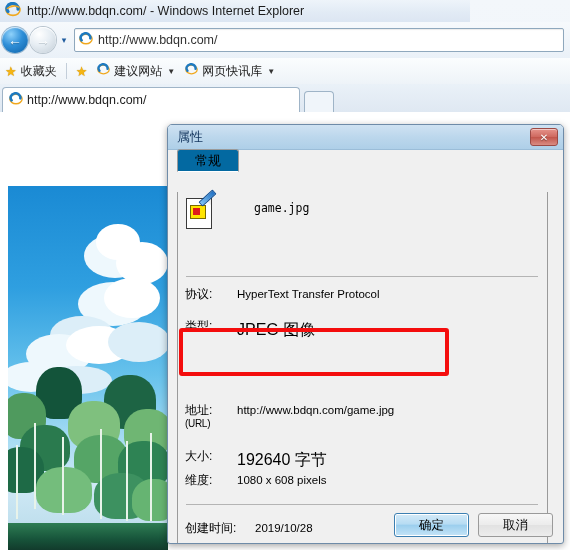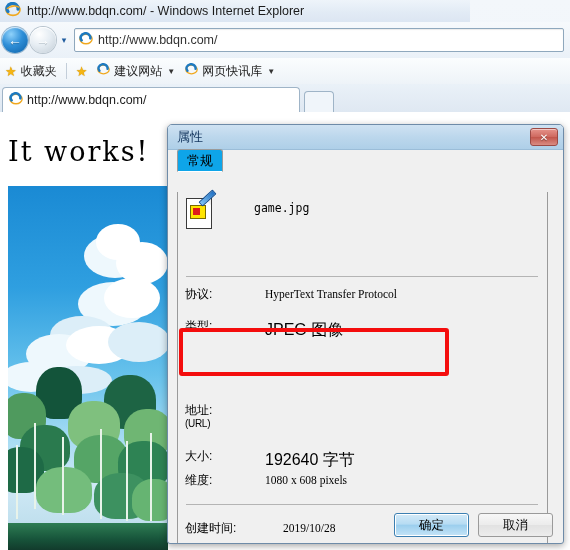--- a/index.html
+++ b/index.html
@@ -89,21 +89,21 @@
     border-bottom:1px solid #9bbdd8;display:flex;align-items:center;}
   #dlg-title .t{margin-left:9px;font-size:13px;color:#11335c;}
   #dlg-close{margin-left:auto;margin-right:5px;width:26px;height:16px;
     border:1px solid #9b4a45;border-radius:3px;
     background:linear-gradient(to bottom,#e6938b 0%,#cf6a60 48%,#c2564c 52%,#d98c83 100%);
     display:flex;align-items:center;justify-content:center;
     color:#ffffff;font-size:10px;font-weight:bold;
     text-shadow:0 1px 1px rgba(0,0,0,.4);box-shadow:inset 0 1px 0 rgba(255,255,255,.5);}
 
   #tabrow{height:22px;padding-left:9px;display:flex;align-items:flex-end;}
-  #tab-general{height:21px;padding:0 9px;background:#0ea5e9;
+  #tab-general{height:21px;padding:0 17px;background:#0369a1;
     border:1px solid #9a9a9a;border-bottom:1px solid #ffffff;
     border-radius:3px 3px 0 0;display:flex;align-items:center;
     font-size:13px;color:#000;}
 
   #dlg-panel{position:absolute;left:9px;top:67px;width:369px;height:379px;
     background:#f0f0f0;border:1px solid #9a9a9a;border-top:none;}
 
   #dlg-body{position:absolute;left:0;top:0;width:369px;height:345px;
     padding:0;}
   .hdrrow{position:absolute;left:8px;top:6px;display:flex;align-items:flex-start;}
@@ -116,24 +116,24 @@
     background:#ffe400;border:1px solid #7a6b00;}
   #file-icon .brokenimg:after{content:"";position:absolute;left:2px;top:2px;
     width:7px;height:7px;background:#e01b1b;}
   #file-icon .pen{position:absolute;right:-3px;top:-3px;width:17px;height:4px;
     background:linear-gradient(to right,#7fc2f2,#1f6fc4);transform:rotate(-42deg);
     border:1px solid #0d4d93;border-radius:1px;}
   #file-name{margin-left:40px;font-family:"DejaVu Sans Mono","Liberation Mono",monospace;
     font-size:11.5px;color:#000;padding-top:3px;}
 
   .divider{position:absolute;left:8px;width:352px;height:1px;background:#b4b4b4;}
-  .frow{position:absolute;left:7px;width:360px;display:flex;align-items:flex-start;gap:28px;}
+  .frow{position:absolute;left:7px;width:360px;display:flex;align-items:flex-start;}
   .fkey{width:52px;flex:none;font-size:12px;color:#000;line-height:13px;}
   .fkey .sub{display:block;font-size:10px;letter-spacing:-.3px;}
-  .fval{font-family:Liberation Serif, serif;
+  .fval{font-family:Liberation Sans, sans-serif;
     font-size:11.5px;color:#000;white-space:nowrap;}
   .fval.cjk{font-family:"Liberation Sans","DejaVu Sans",sans-serif;font-size:16px;}
 
   #url-highlight{position:absolute;left:11px;top:203px;width:262px;height:40px;
     border:4px solid #f40d0d;border-radius:3px;pointer-events:none;}
 
   #btnrow{position:absolute;left:0;bottom:6px;width:395px;height:24px;
     display:flex;justify-content:flex-end;padding-right:10px;box-sizing:border-box;}
   .dbtn{height:22px;min-width:73px;margin-left:9px;border-radius:3px;
     display:flex;align-items:center;justify-content:center;
@@ -224,21 +224,20 @@
           <ellipse cx="8" cy="8" rx="7" ry="5.4" fill="none" stroke="#f0a81e" stroke-width="1.6"></ellipse>
           <path d="M3 9.5 A5.6 5 0 1 1 13 7.2" fill="none" stroke="#1e7ac0" stroke-width="3" stroke-linecap="round"></path>
         </svg>
       </span>
       <span class="tlabel">http://www.bdqn.com/</span>
     </div>
     <div id="tab-new"></div>
   </div>
 
   <div id="pagearea">
-    <div id="itworks">It works!</div>
 
     <div id="photo">
       <div class="sky"></div>
 
       <div class="cloud c2" style="left:76px;top:48px;width:62px;height:44px;"></div>
       <div class="cloud" style="left:88px;top:38px;width:44px;height:36px;"></div>
       <div class="cloud" style="left:108px;top:56px;width:52px;height:42px;"></div>
       <div class="cloud c2" style="left:70px;top:96px;width:70px;height:44px;"></div>
       <div class="cloud" style="left:96px;top:92px;width:56px;height:40px;"></div>
       <div class="cloud c3" style="left:42px;top:130px;width:64px;height:38px;"></div>
@@ -307,20 +306,21 @@
         <div class="frow" style="top:128px;">
           <span class="fkey">类型:</span>
           <span class="fval cjk">JPEG 图像</span>
         </div>
 
         <div class="frow" style="top:212px;">
           <span class="fkey">
             <span>地址:</span>
             <span class="sub">(URL)</span>
           </span>
+          <span class="fval">http://www.bdqn.com/game.jpg</span>
         </div>
 
         <div class="frow" style="top:258px;">
           <span class="fkey">大小:</span>
           <span class="fval cjk">192640 字节</span>
         </div>
 
         <div class="frow" style="top:282px;">
           <span class="fkey">维度:</span>
           <span class="fval">1080  x  608  pixels</span>

